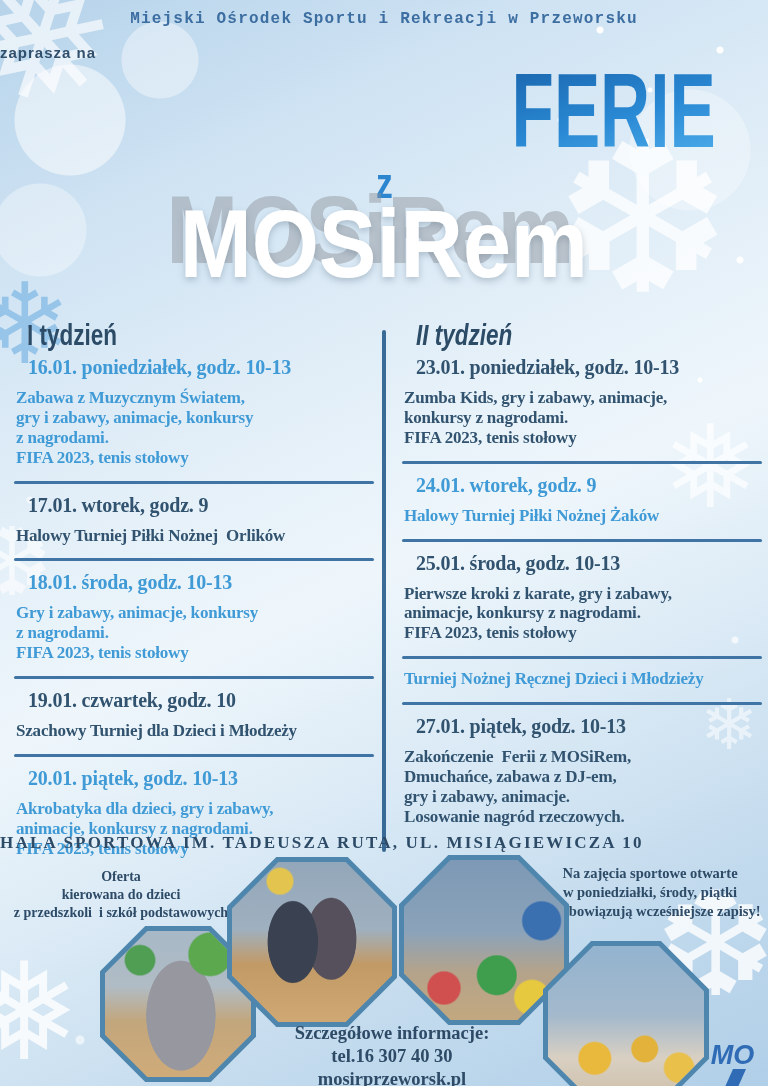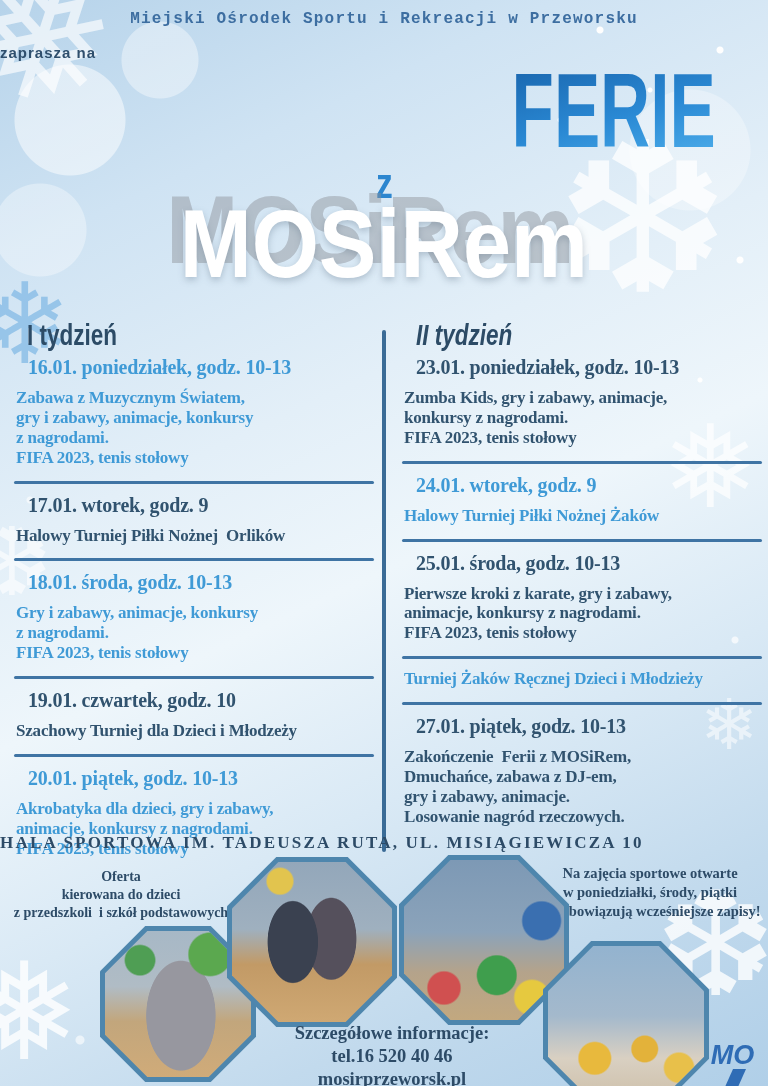--- a/index.html
+++ b/index.html
@@ -198,21 +198,21 @@
     </div>
     <div class="hdiv"></div>
     <div class="event tone-dark">
       <div class="edate">25.01. środa, godz. 10-13</div>
       <div class="edesc">Pierwsze kroki z karate, gry i zabawy,
 animacje, konkursy z nagrodami.
 FIFA 2023, tenis stołowy</div>
     </div>
     <div class="hdiv"></div>
     <div class="event tone-light">
-      <div class="edesc">Turniej Żaków Ręcznej Dzieci i Młodzieży</div>
+      <div class="edesc">Turniej Nożnej Ręcznej Dzieci i Młodzieży</div>
     </div>
     <div class="hdiv"></div>
     <div class="event tone-dark">
       <div class="edate">27.01. piątek, godz. 10-13</div>
       <div class="edesc">Zakończenie  Ferii z MOSiRem,
 Dmuchańce, zabawa z DJ-em,
 gry i zabawy, animacje.
 Losowanie nagród rzeczowych.</div>
     </div>
   </div>
@@ -234,21 +234,21 @@
     </div>
   <div class="oct oct3 layer">
       <div class="ph"></div>
     </div>
   <div class="oct oct4 layer">
       <div class="ph"></div>
     </div>
 
   <div class="contact layer">
     <div>Szczegółowe informacje:</div>
-    <div>tel.16 520 40 46</div>
+    <div>tel.16 307 40 30</div>
     <div>mosirprzeworsk.pl</div>
   </div>
 
   <div class="logo">
     <div class="logo-row">
       <span>MO</span>
         <span class="logo-slash"></span>
         <span class="logo-i">i</span>
         <span>R</span>
     </div>

